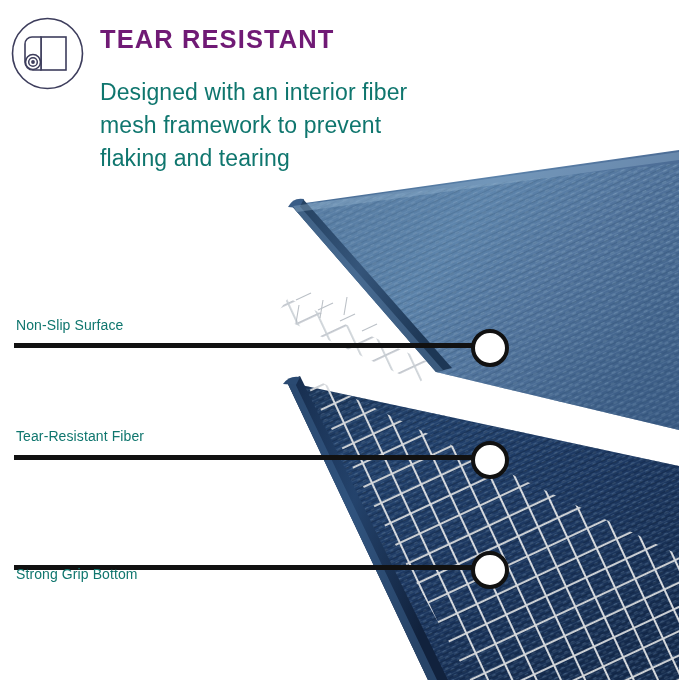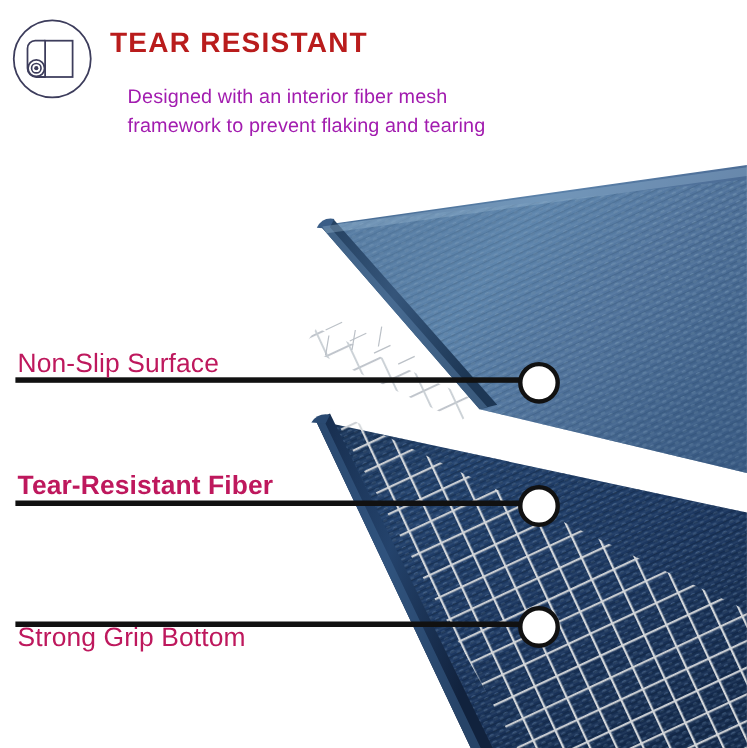--- a/index.html
+++ b/index.html
@@ -35,32 +35,32 @@
     width: 73px;
     height: 73px;
   }
   .headline {
     position: absolute;
     left: 100px;
     top: 27px;
     font-size: 25.5px;
     font-weight: bold;
     letter-spacing: 1.1px;
-    color: #b91c1c;
+    color: #701a75;
     white-space: nowrap;
     line-height: 1;
   }
   .subhead {
     position: absolute;
-    left: 116px;
+    left: 100px;
     top: 76px;
     width: 350px;
-    font-size: 18px;
+    font-size: 23px;
     font-weight: 300;
-    color: #a21caf;
+    color: #0f766e;
     line-height: 1.44;
     letter-spacing: 0.1px;
   }
 
   
   .photo {
     position: absolute;
     left: 0;
     top: 0;
     width: 679px;
@@ -72,23 +72,23 @@
   .callouts {
     position: absolute;
     left: 0;
     top: 0;
     width: 679px;
     height: 680px;
     z-index: 50;
   }
   .callout-label {
     position: absolute;
-    font-size: 24px;
+    font-size: 14px;
     font-weight: 400;
-    color: #be185d;
+    color: #0f766e;
     white-space: nowrap;
     letter-spacing: 0.1px;
     z-index: 55;
   }
   .callout-rule {
     position: absolute;
     height: 5px;
     background: #111111;
     z-index: 52;
   }
@@ -262,21 +262,21 @@
 
     <div class="subhead">Designed with an interior fiber mesh framework to prevent flaking and tearing</div>
   </div>
 
   <div class="callouts">
 
     <div class="callout-label" style="left:16px; top:317px;">Non-Slip Surface</div>
     <div class="callout-rule" style="left:14px; top:343px; width:464px;"></div>
     <div class="callout-dot" style="left:471px; top:329px;"></div>
 
-    <div class="callout-label" style="left:16px; top:428px;font-weight:bold;">Tear-Resistant Fiber</div>
+    <div class="callout-label" style="left:16px; top:428px;">Tear-Resistant Fiber</div>
     <div class="callout-rule" style="left:14px; top:455px; width:464px;"></div>
     <div class="callout-dot" style="left:471px; top:441px;"></div>
 
     <div class="callout-label" style="left:16px; top:538px;margin-top:28px;">Strong Grip Bottom</div>
     <div class="callout-rule" style="left:14px; top:565px; width:464px;"></div>
     <div class="callout-dot" style="left:471px; top:551px;"></div>
   </div>
 
 </div>
 

